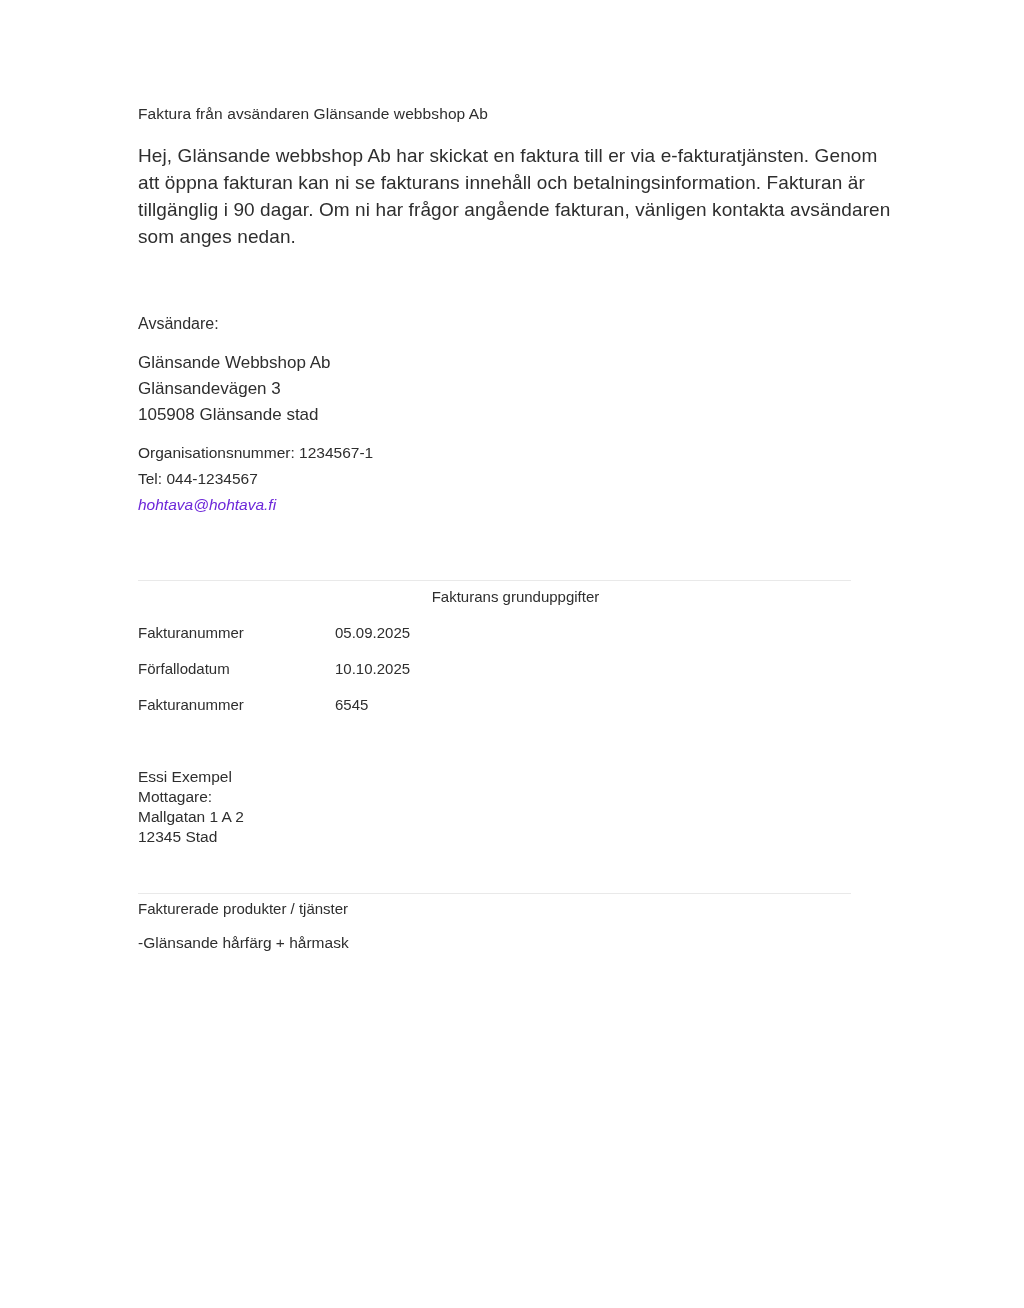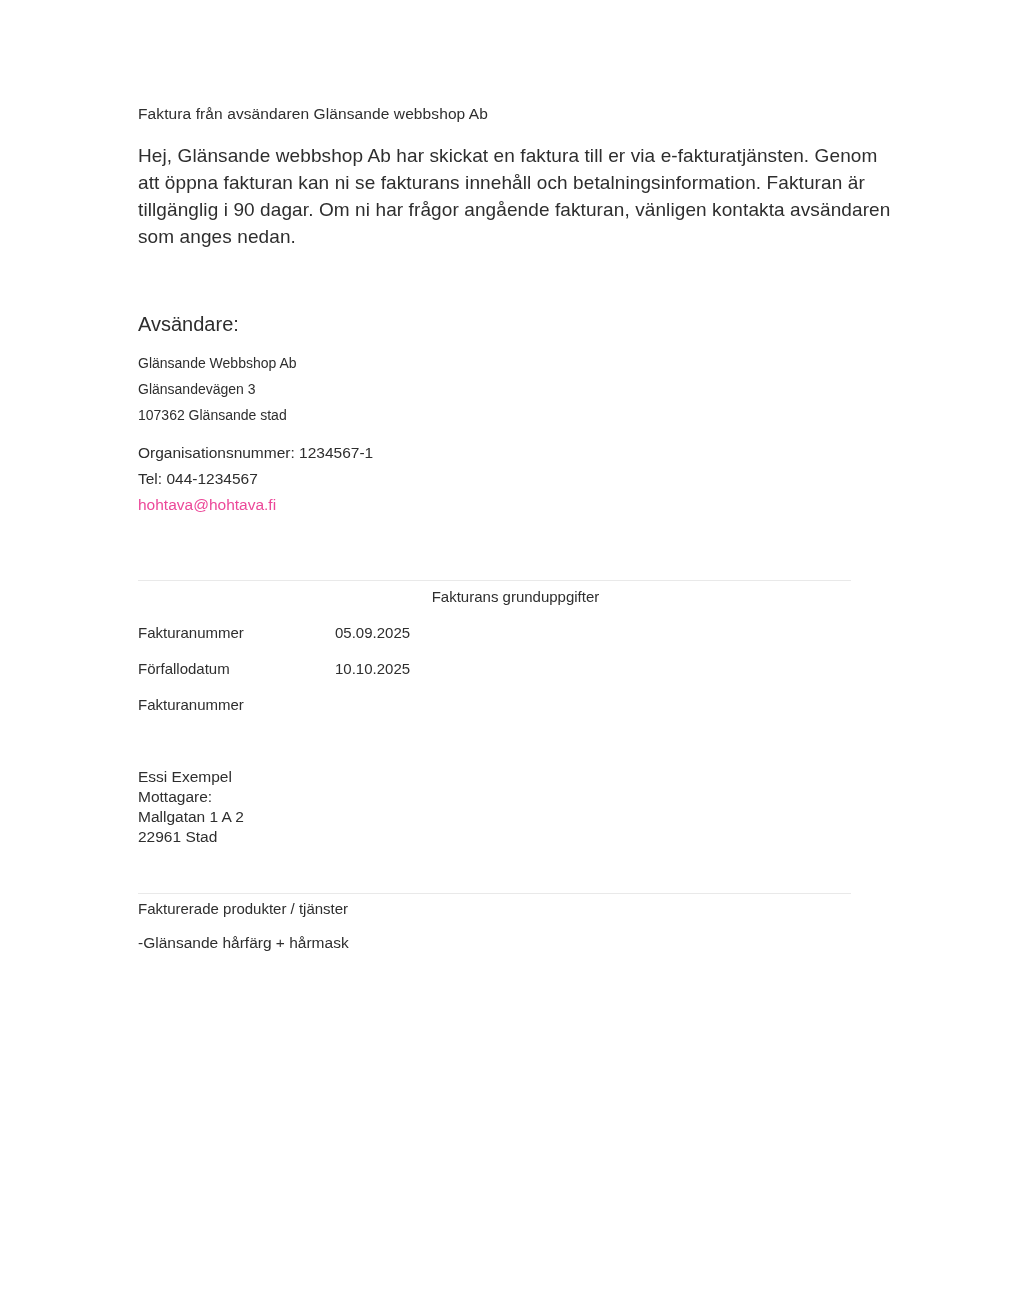--- a/index.html
+++ b/index.html
@@ -25,37 +25,38 @@
   }
   .intro {
     margin-top: 17px;
     font-size: 19px;
     line-height: 27px;
     width: 756px;
     letter-spacing: 0.1px;
   }
   .sender-heading {
     margin-top: 64px;
-    font-size: 20px;
+    font-size: 16px;
     line-height: 20px;
   }
   .sender-address {
     margin-top: 16px;
-    font-size: 14px;
+    font-size: 17px;
     line-height: 26px;
   }
   .sender-contact {
     margin-top: 12px;
     font-size: 15.5px;
     line-height: 26px;
   }
   .email-link {
-    color: #ec4899;
+    color: #6d28d9;
     text-decoration: none;
     cursor: pointer;
+    font-style: italic;
   }
   .divider {
     height: 1px;
     background: #e9e9e9;
     width: 713px;
     border: none;
   }
   .divider-1 { margin-top: 62px; }
   .divider-2 { margin-top: 46px; }
   .section-heading {
@@ -98,21 +99,21 @@
   <div class="doc-title">Faktura från avsändaren Glänsande webbshop Ab</div>
 
   <p class="intro">Hej, Glänsande webbshop Ab har skickat en faktura till er via e-fakturatjänsten. Genom att öppna fakturan kan ni se fakturans innehåll och betalningsinformation. Fakturan är tillgänglig i 90 dagar. Om ni har frågor angående fakturan, vänligen kontakta avsändaren som anges nedan.</p>
 
   <div>
     <div class="sender-heading">Avsändare:</div>
 
     <div class="sender-address">
       <div>Glänsande Webbshop Ab</div>
       <div>Glänsandevägen 3</div>
-      <div>107362 Glänsande stad</div>
+      <div>105908 Glänsande stad</div>
     </div>
 
     <div class="sender-contact">
       <div>Organisationsnummer: 1234567-1</div>
       <div>Tel: 044-1234567</div>
       <div>
         <a class="email-link" href="#">hohtava@hohtava.fi</a>
       </div>
     </div>
   </div>
@@ -126,29 +127,30 @@
       <div class="basics-row">
         <span>Fakturanummer</span>
         <span>05.09.2025</span>
       </div>
       <div class="basics-row">
         <span>Förfallodatum</span>
         <span>10.10.2025</span>
       </div>
       <div class="basics-row">
         <span>Fakturanummer</span>
+        <span>6545</span>
       </div>
     </div>
   </div>
 
   <div class="recipient-block">
     <div>Essi Exempel</div>
     <div>Mottagare:</div>
     <div>Mallgatan 1 A 2</div>
-    <div>22961 Stad</div>
+    <div>12345 Stad</div>
   </div>
 
   <hr class="divider divider-2">
 
   <div>
     <div class="products-heading">Fakturerade produkter / tjänster</div>
     <div class="product-item">-Glänsande hårfärg + hårmask</div>
   </div>
 
 </div>

